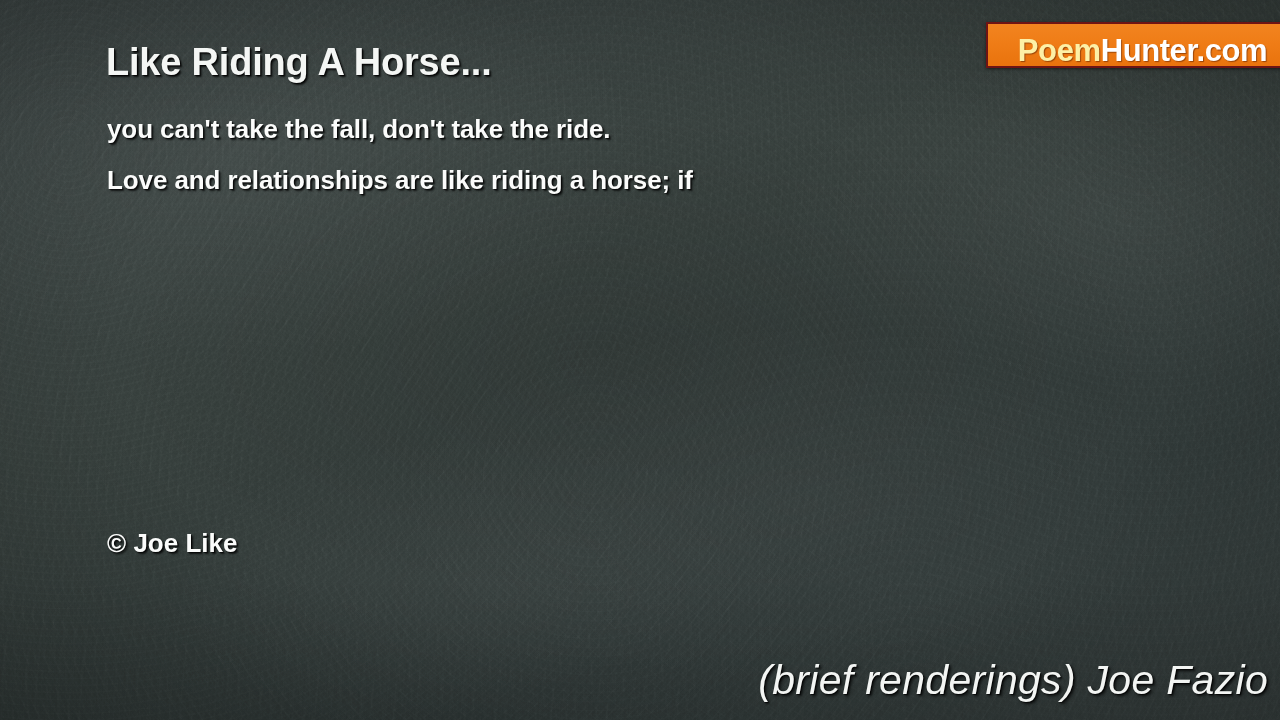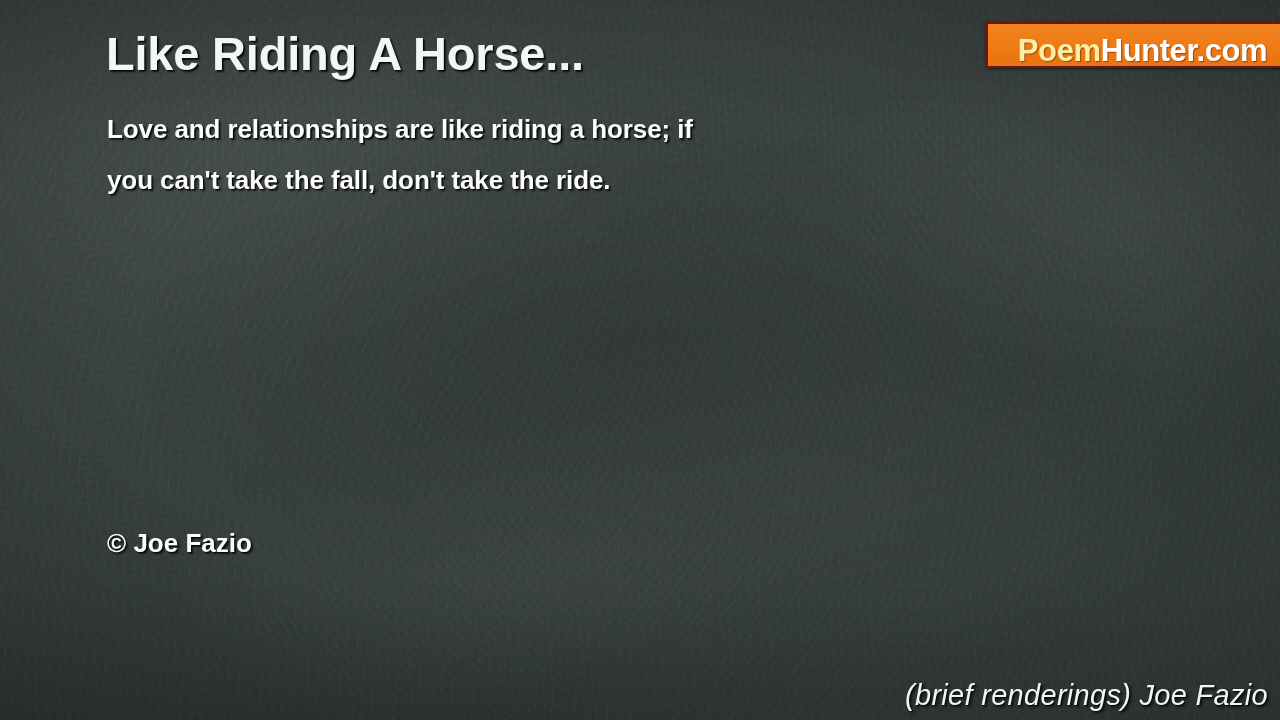--- a/index.html
+++ b/index.html
@@ -77,22 +77,22 @@
 
   
   .content {
     position: absolute;
     inset: 0;
   }
 
   .poem-title {
     position: absolute;
     left: 106px;
-    top: 26px;
-    font-size: 47px;
+    top: 41px;
+    font-size: 38px;
     font-weight: bold;
     color: #f4f6f4;
     letter-spacing: -0.2px;
     white-space: nowrap;
     text-shadow: 2px 2px 2px rgba(0,0,0,0.75), 1px 1px 0 rgba(0,0,0,0.6);
   }
 
   .poem-body {
     position: absolute;
     left: 107px;
@@ -120,22 +120,22 @@
     font-size: 26px;
     font-weight: bold;
     color: #fbfcfb;
     white-space: nowrap;
     text-shadow: 2px 2px 2px rgba(0,0,0,0.72), 1px 1px 0 rgba(0,0,0,0.55);
   }
 
   .signature {
     position: absolute;
     right: 12px;
-    bottom: 8px;
-    font-size: 29px;
+    bottom: 16px;
+    font-size: 41px;
     font-style: italic;
     font-weight: normal;
     color: #f3f5f3;
     white-space: nowrap;
     letter-spacing: 0.3px;
     text-shadow: 2px 2px 3px rgba(0,0,0,0.80), 1px 1px 0 rgba(0,0,0,0.6);
   }
 
   
   .logo-badge {
@@ -174,26 +174,26 @@
   <div class="bg-swirl-a"></div>
   <div class="bg-swirl-b"></div>
   <div class="bg-grain"></div>
   <div class="bg-vignette"></div>
 
   <div class="content">
 
     <div class="poem-title">Like Riding A Horse...</div>
 
     <div class="poem-body">
+      <div class="poem-line">you can't take the fall, don't take the ride.</div>
       <div class="poem-line">Love and relationships are like riding a horse; if</div>
-      <div class="poem-line">you can't take the fall, don't take the ride.</div>
       <div class="poem-line blank">&nbsp;</div>
     </div>
 
-    <div class="credit-line">© Joe Fazio</div>
+    <div class="credit-line">© Joe Like</div>
 
     <div class="signature">(brief renderings) Joe Fazio</div>
 
     <div class="logo-badge">
       <span class="logo-text"><span class="logo-part-poem">Poem</span><span class="logo-part-hunter">Hunter.com</span></span>
     </div>
 
   </div>
 </div>
 

